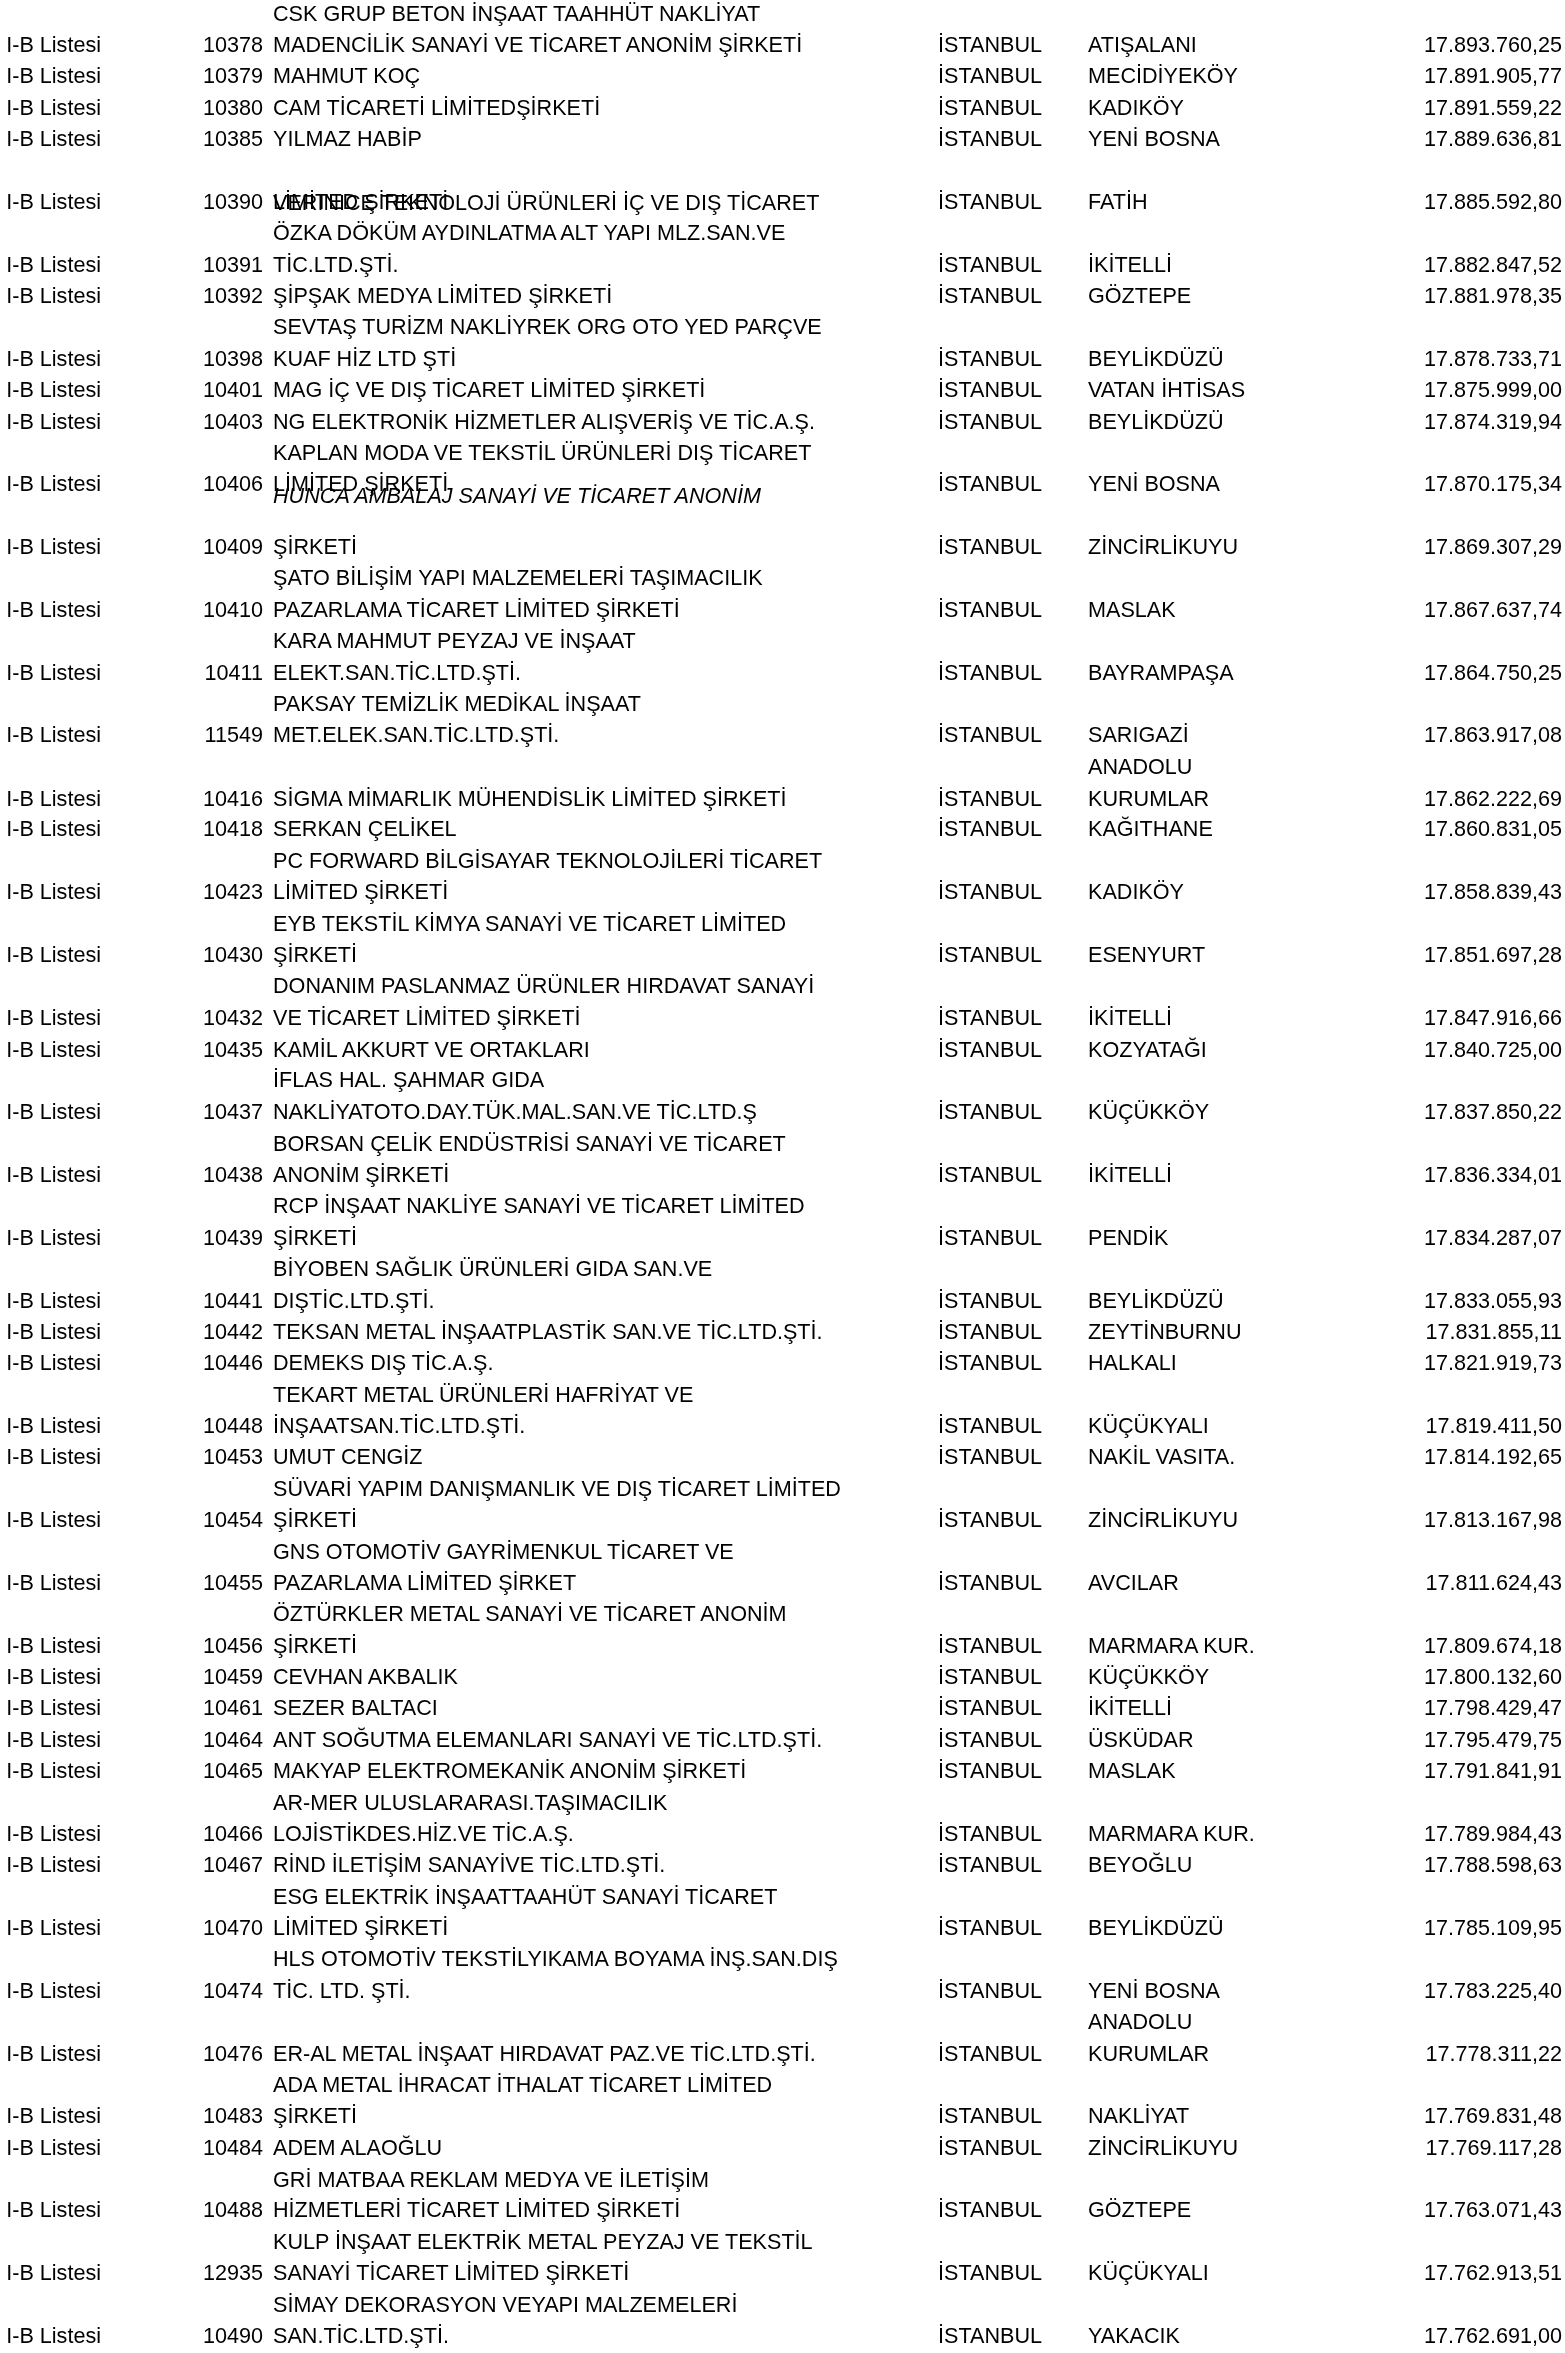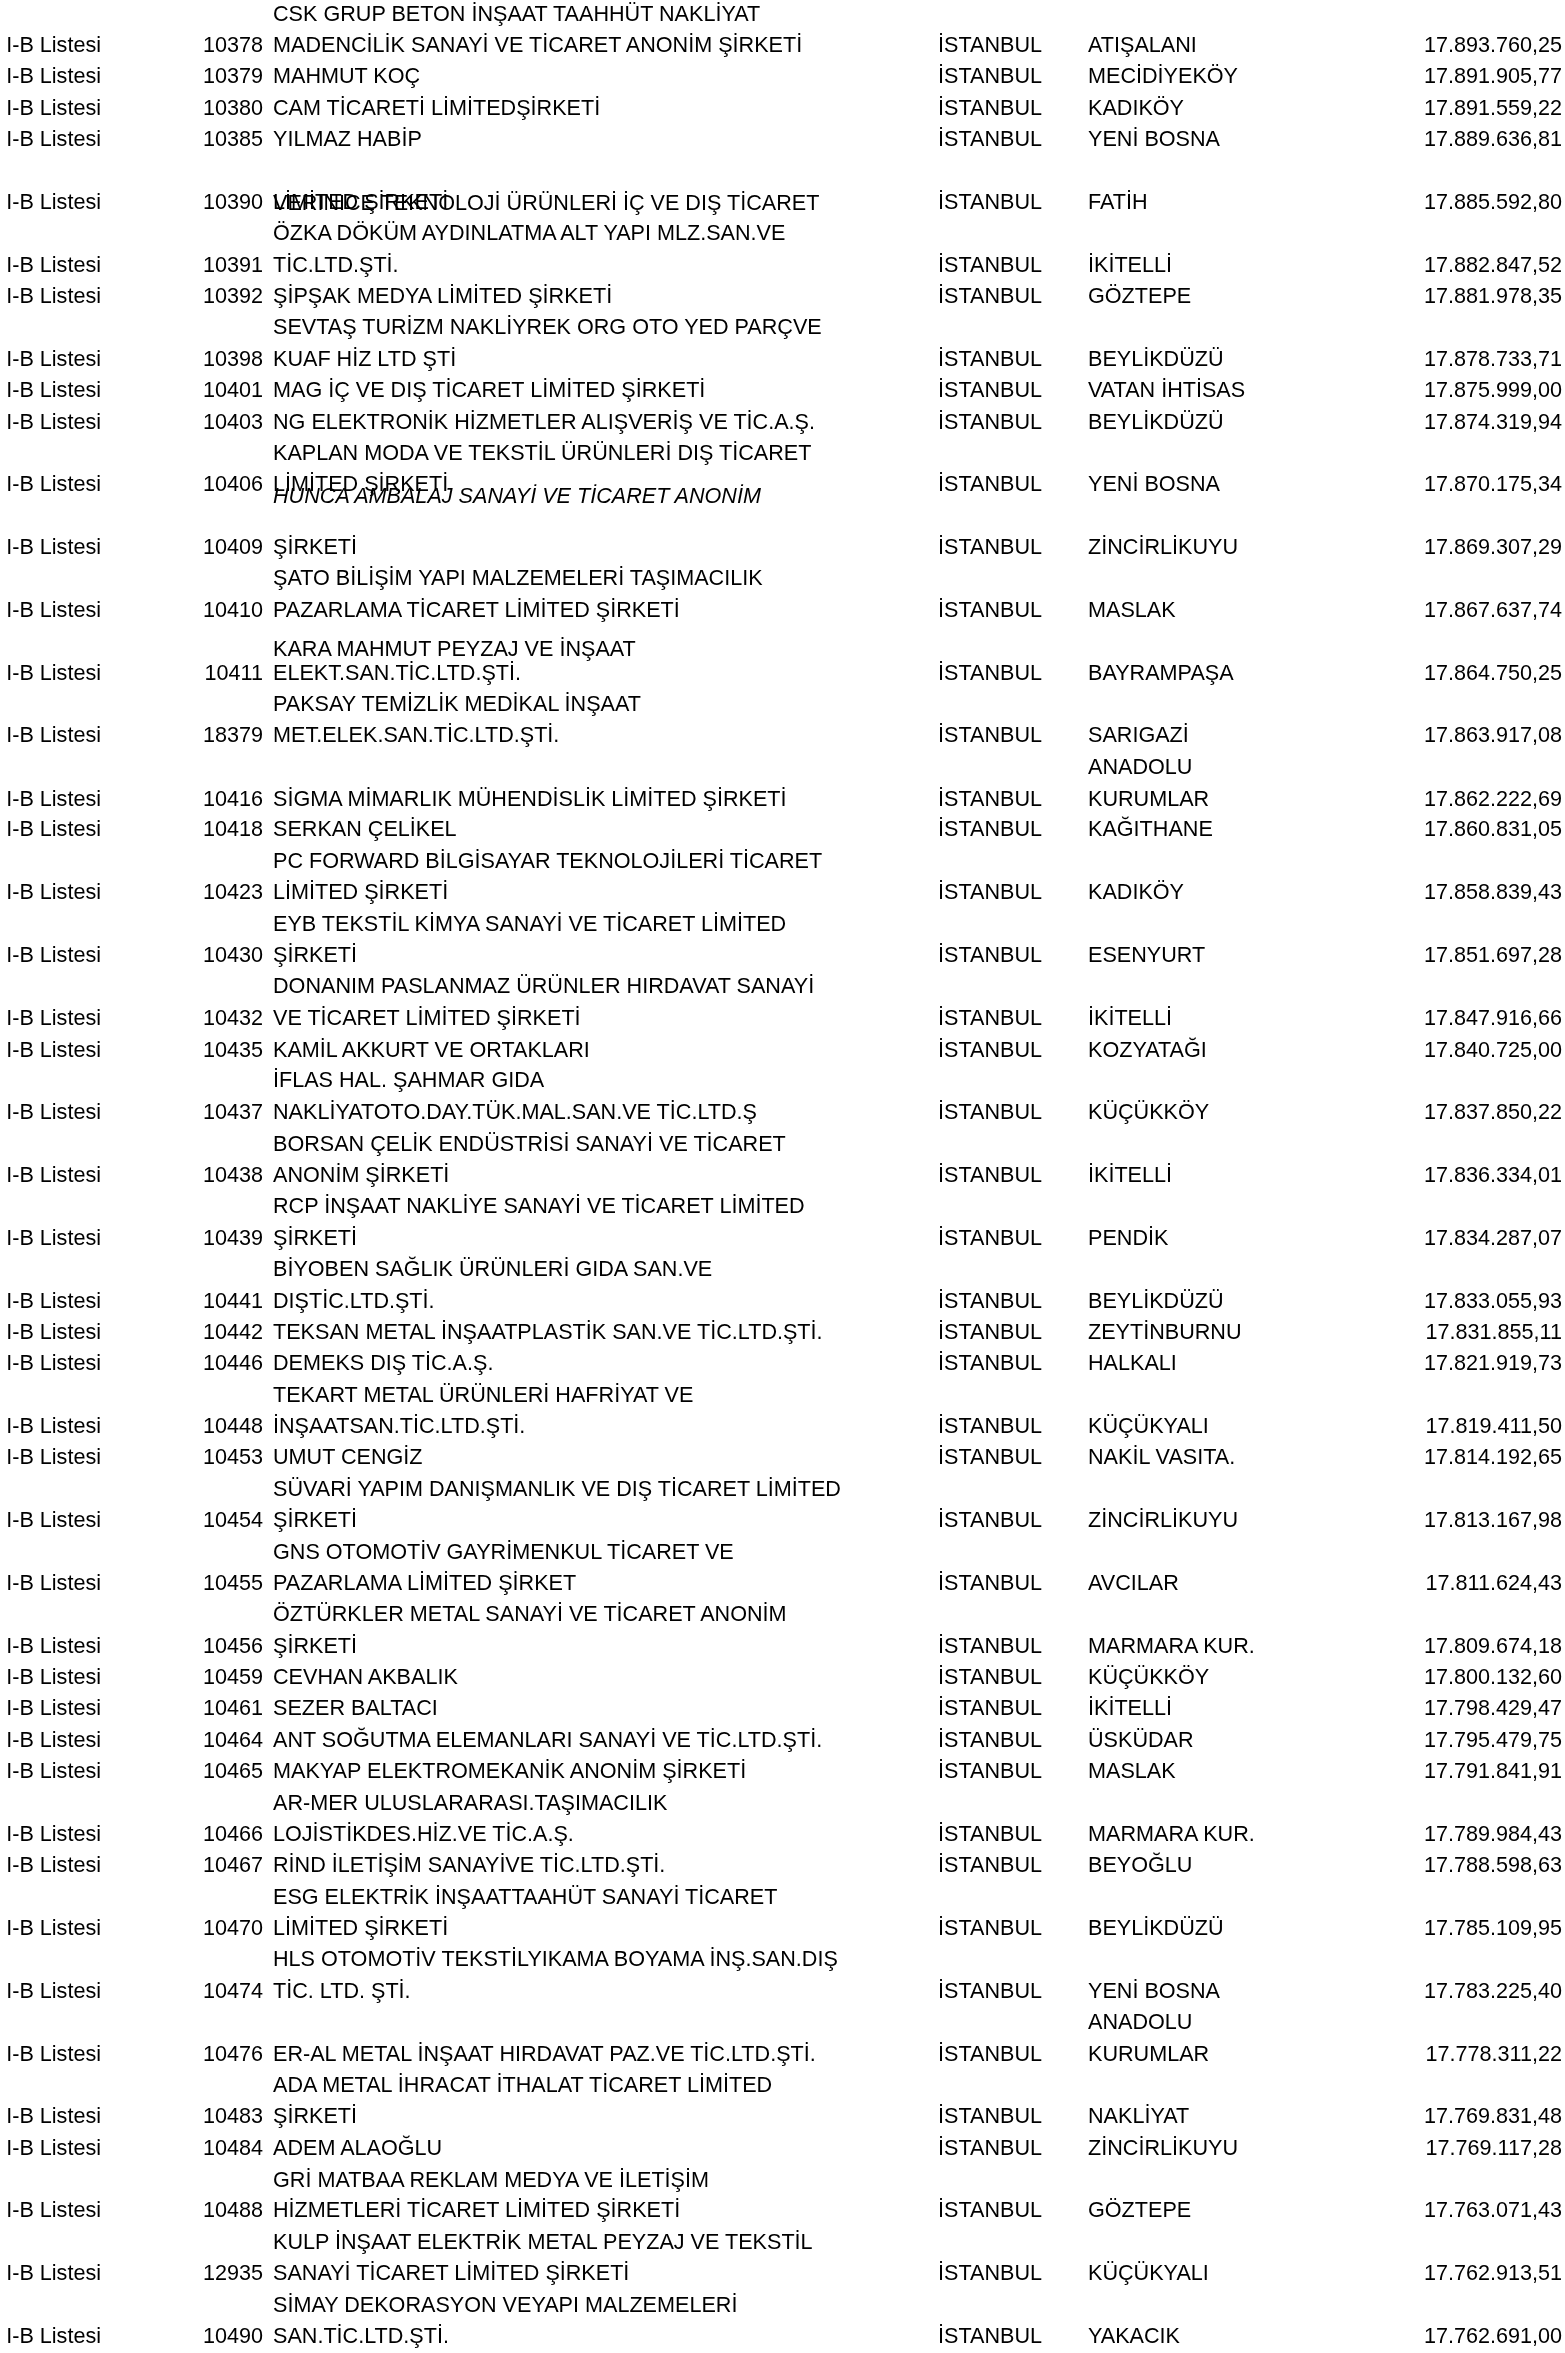--- a/index.html
+++ b/index.html
@@ -166,37 +166,37 @@
         <span class="cell c-name">ŞATO BİLİŞİM YAPI MALZEMELERİ TAŞIMACILIK</span>
       </div>
       <div class="line" style="top: 594px;">
         <span class="cell c-label">I-B Listesi</span>
         <span class="cell c-num">10410</span>
         <span class="cell c-name">PAZARLAMA TİCARET LİMİTED ŞİRKETİ</span>
         <span class="cell c-city">İSTANBUL</span>
         <span class="cell c-district">MASLAK</span>
         <span class="cell c-amount">17.867.637,74</span>
       </div>
-      <div class="line" style="top: 625px; margin-top: 8px;">
+      <div class="line" style="top: 625px;">
         <span class="cell c-name">KARA MAHMUT PEYZAJ VE İNŞAAT</span>
       </div>
       <div class="line" style="top: 657px;">
         <span class="cell c-label">I-B Listesi</span>
         <span class="cell c-num">10411</span>
         <span class="cell c-name">ELEKT.SAN.TİC.LTD.ŞTİ.</span>
         <span class="cell c-city">İSTANBUL</span>
         <span class="cell c-district">BAYRAMPAŞA</span>
         <span class="cell c-amount">17.864.750,25</span>
       </div>
       <div class="line" style="top: 688px;">
         <span class="cell c-name">PAKSAY TEMİZLİK MEDİKAL İNŞAAT</span>
       </div>
       <div class="line" style="top: 719px;">
         <span class="cell c-label">I-B Listesi</span>
-        <span class="cell c-num">18379</span>
+        <span class="cell c-num">11549</span>
         <span class="cell c-name">MET.ELEK.SAN.TİC.LTD.ŞTİ.</span>
         <span class="cell c-city">İSTANBUL</span>
         <span class="cell c-district">SARIGAZİ</span>
         <span class="cell c-amount">17.863.917,08</span>
       </div>
       <div class="line" style="top: 751px;">
         <span class="cell c-district">ANADOLU</span>
       </div>
       <div class="line" style="top: 783px;">
         <span class="cell c-label">I-B Listesi</span>

